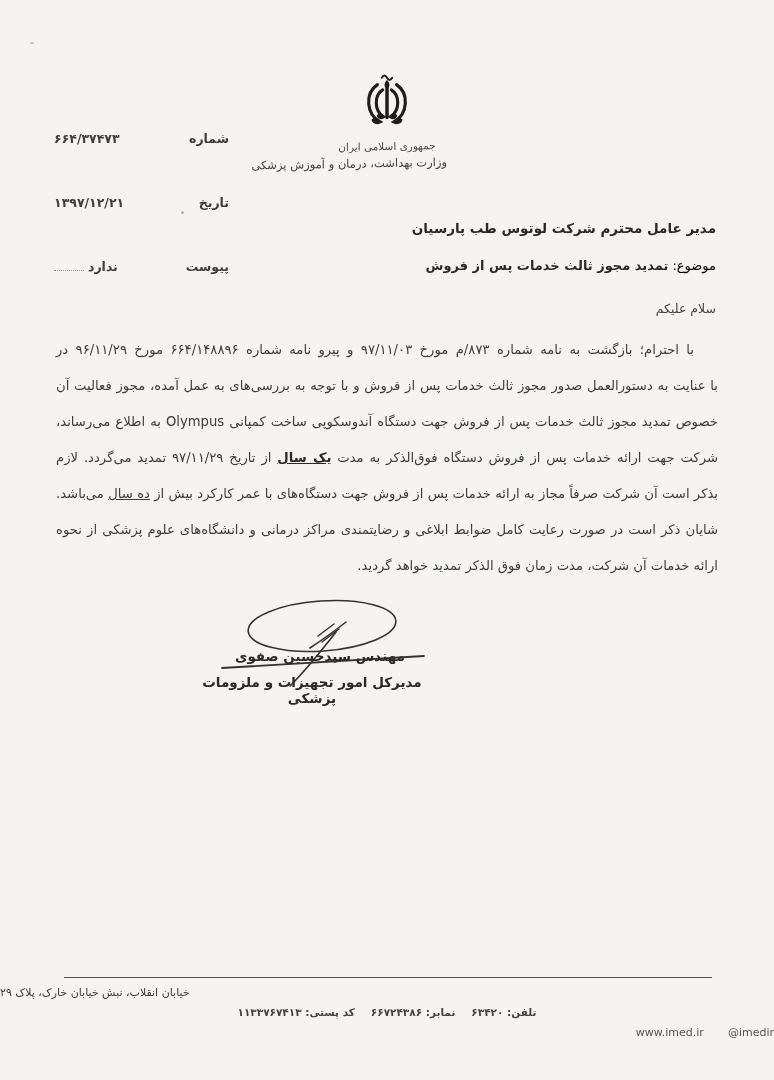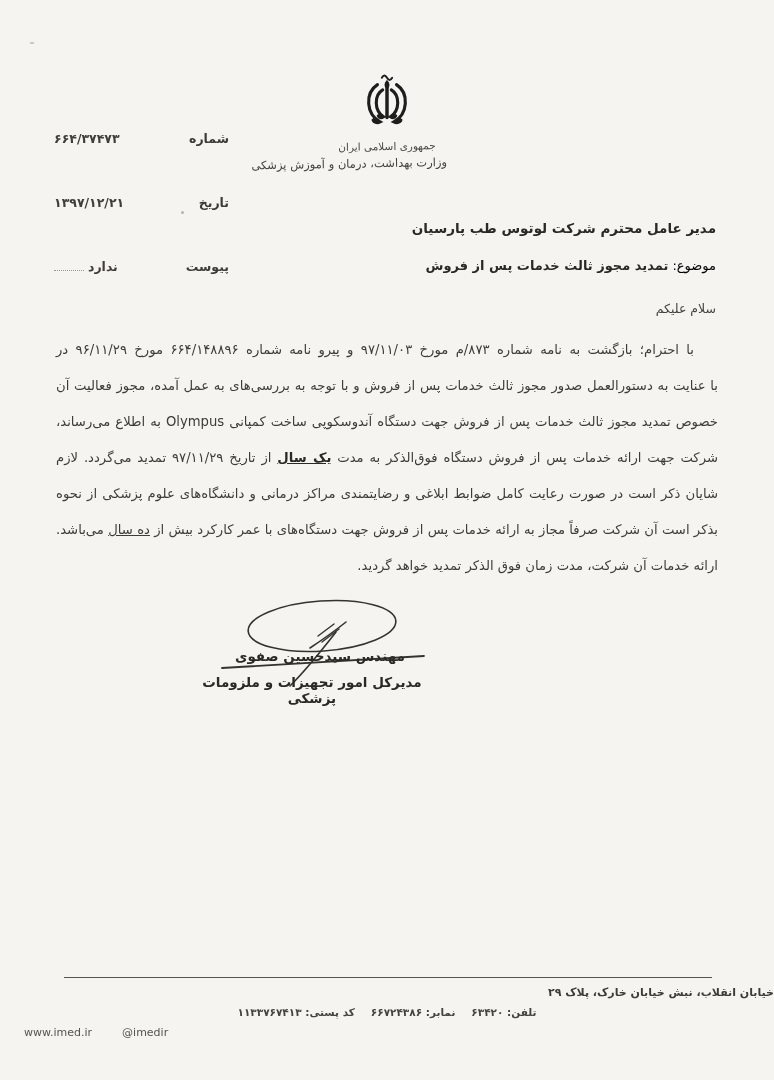--- a/index.html
+++ b/index.html
@@ -38,27 +38,27 @@
   .em-bold-u { font-weight:700; text-decoration:underline; color:#2b2925; }
   .em-u { text-decoration:underline; }
   
   .sig-scribble { position:absolute; top:596px; left:218px; }
   .sig-name { position:absolute; top:648px; left:200px; width:240px; text-align:center;
               font-size:13.5px; font-weight:700; color:#2b2925; }
   .sig-title { position:absolute; top:674px; left:178px; width:268px; text-align:center;
                font-size:13.5px; font-weight:700; color:#2b2925; }
   
   .footer-rule { position:absolute; top:977px; left:64px; right:62px; border-top:1.6px solid #55534e; }
-  .footer-address { position:absolute; top:986px; left:0; width:774px; text-align:right;
-                    font-size:11px; font-weight:700; color:#3d3b36; }
+  .footer-address { position:absolute; top:986px; left:0; width:774px; text-align:left;
+                    font-size:11px; font-weight:400; color:#3d3b36; }
   .footer-contacts { position:absolute; top:1006px; left:0; width:774px;
                      display:flex; justify-content:center; gap:16px;
                      font-size:10.5px; font-weight:700; color:#45433e; }
   .footer-web { position:absolute; top:1026px; left:0; width:774px;
-                display:flex; direction:ltr; justify-content:flex-start; gap:30px;
+                display:flex; direction:ltr; justify-content:flex-end; gap:24px;
                 font-size:11px; color:#55534e;padding-left:24px; }
   .speck-a { position:absolute; top:211px; right:590px; width:3px; height:3px; background:#8b8984; border-radius:50%; opacity:.6; }
   .speck-b { position:absolute; top:42px; right:740px; width:4px; height:2px; background:#a3a09a; opacity:.5; }
 </style>
 </head>
 <body>
 
 <div class="page">
 
   <div class="meta">
@@ -98,22 +98,22 @@
     <span class="subj-label">موضوع:</span>
     <span class="subj-text">تمدید مجوز ثالث خدمات پس از فروش</span>
   </div>
   <div class="greeting">سلام علیکم</div>
 
   <div class="body-lines">
     <div class="bline first">با احترام؛ بازگشت به نامه شماره ۸۷۳/م مورخ ۹۷/۱۱/۰۳ و پیرو نامه شماره ۶۶۴/۱۴۸۸۹۶ مورخ ۹۶/۱۱/۲۹ در</div>
     <div class="bline">با عنایت به دستورالعمل صدور مجوز ثالث خدمات پس از فروش و با توجه به بررسی‌های به عمل آمده، مجوز فعالیت آن</div>
     <div class="bline">خصوص تمدید مجوز ثالث خدمات پس از فروش جهت دستگاه آندوسکوپی ساخت کمپانی Olympus به اطلاع می‌رساند،</div>
     <div class="bline"><span>شرکت جهت ارائه خدمات پس از فروش دستگاه فوق‌الذکر به مدت </span><span class="em-bold-u">یک سال</span><span> از تاریخ ۹۷/۱۱/۲۹ تمدید می‌گردد. لازم</span></div>
+    <div class="bline"><span>بذکر است آن شرکت صرفاً مجاز به ارائه خدمات پس از فروش جهت دستگاه‌های با عمر کارکرد بیش از </span><span class="em-u">ده سال</span><span> می‌باشد.</span></div>
     <div class="bline">شایان ذکر است در صورت رعایت کامل ضوابط ابلاغی و رضایتمندی مراکز درمانی و دانشگاه‌های علوم پزشکی از نحوه</div>
-    <div class="bline"><span>بذکر است آن شرکت صرفاً مجاز به ارائه خدمات پس از فروش جهت دستگاه‌های با عمر کارکرد بیش از </span><span class="em-u">ده سال</span><span> می‌باشد.</span></div>
     <div class="bline last">ارائه خدمات آن شرکت، مدت زمان فوق الذکر تمدید خواهد گردید.</div>
   </div>
 
   <svg class="sig-scribble" width="210" height="96" viewBox="0 0 210 96">
     <g stroke="#35332f" fill="none" stroke-linecap="round">
       <ellipse cx="104" cy="30" rx="74" ry="25" stroke-width="1.6" transform="rotate(-4 104 30)"></ellipse>
       <path d="M128 26 C118 34 104 44 92 52" stroke-width="1.6"></path>
       <path d="M100 40 l16 -12 M104 46 l17 -13" stroke-width="1.4"></path>
       <path d="M4 72 L206 60" stroke-width="1.8"></path>
       <path d="M118 36 C104 54 88 74 72 90" stroke-width="1.6"></path>

